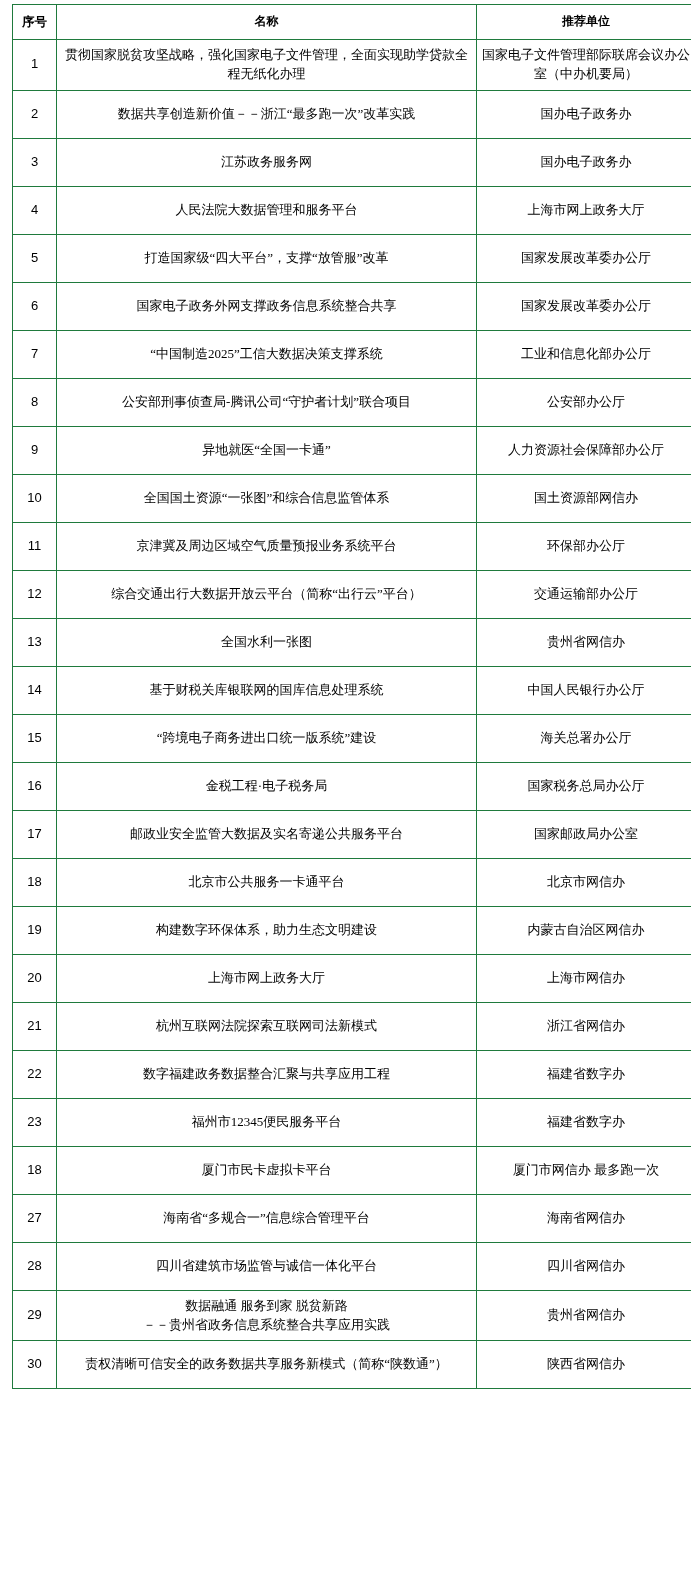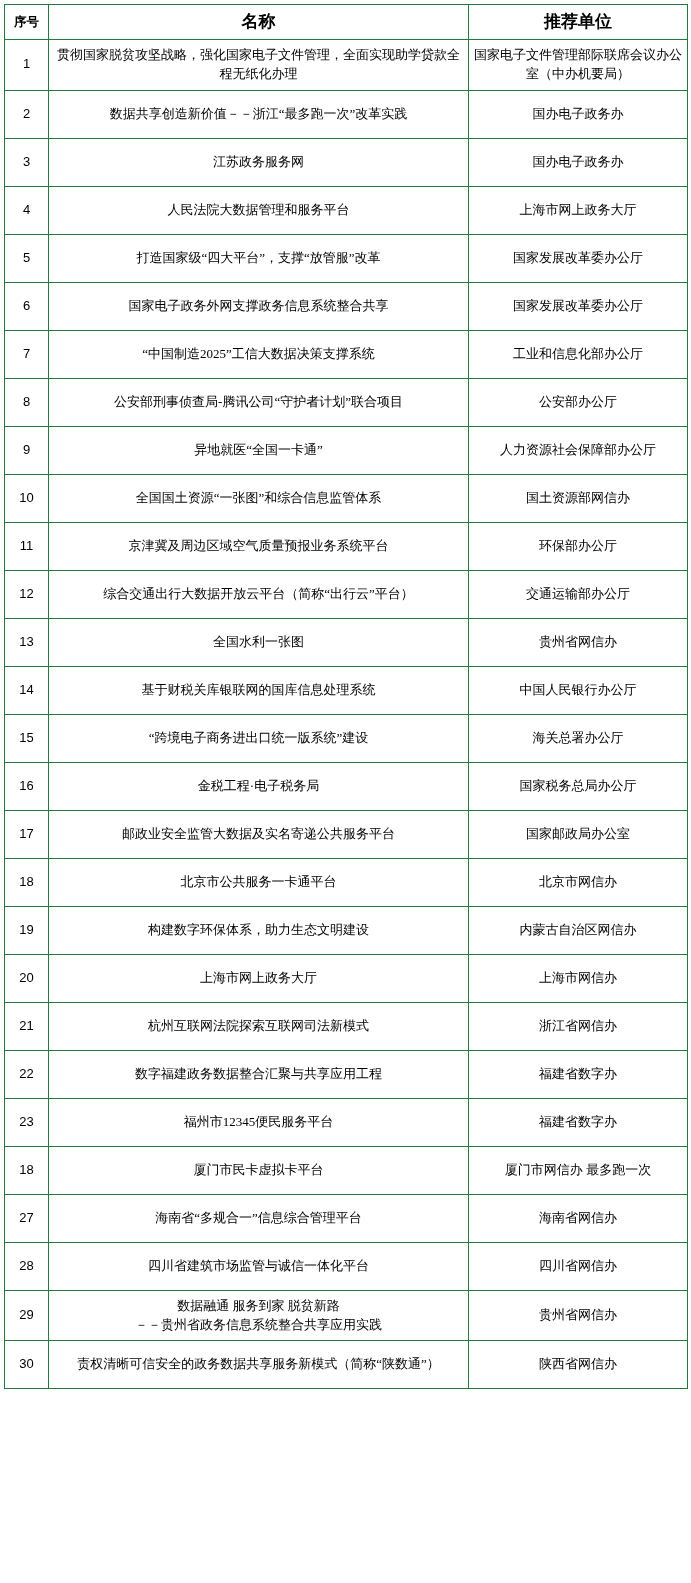--- a/index.html
+++ b/index.html
@@ -8,21 +8,21 @@
     background: #ffffff;
   }
   body {
     width: 691px;
     font-family: "Liberation Sans", "DejaVu Sans", sans-serif;
     color: #000000;
   }
   .table-wrap {
     width: 554px;
     box-sizing: border-box;
-    padding: 4px 4px 6px 4px;
+    padding: 4px 4px 6px 12px;
   }
   table.main-table {
     width: 683px;
     border-collapse: collapse;
     table-layout: fixed;
     border: 1px solid #1f7a3d;
   }
   table.main-table col.col-index { width: 44px; }
   table.main-table col.col-name  { width: 420px; }
   table.main-table col.col-unit  { width: 219px; }
@@ -32,21 +32,21 @@
     border: 1px solid #1f7a3d;
     text-align: center;
     vertical-align: middle;
     font-size: 13px;
     line-height: 1.45;
     padding: 6px 5px;
     word-break: break-all;
   }
   table.main-table thead th {
     font-weight: bold;
-    font-size: 17px;
+    font-size: 12px;
     height: 26px;
     padding: 4px 4px;
   }
   table.main-table thead th.th-index {
     font-size: 12.5px;
   }
   td.cell-index {
     font-size: 13px;
     padding: 6px 2px;
   }

